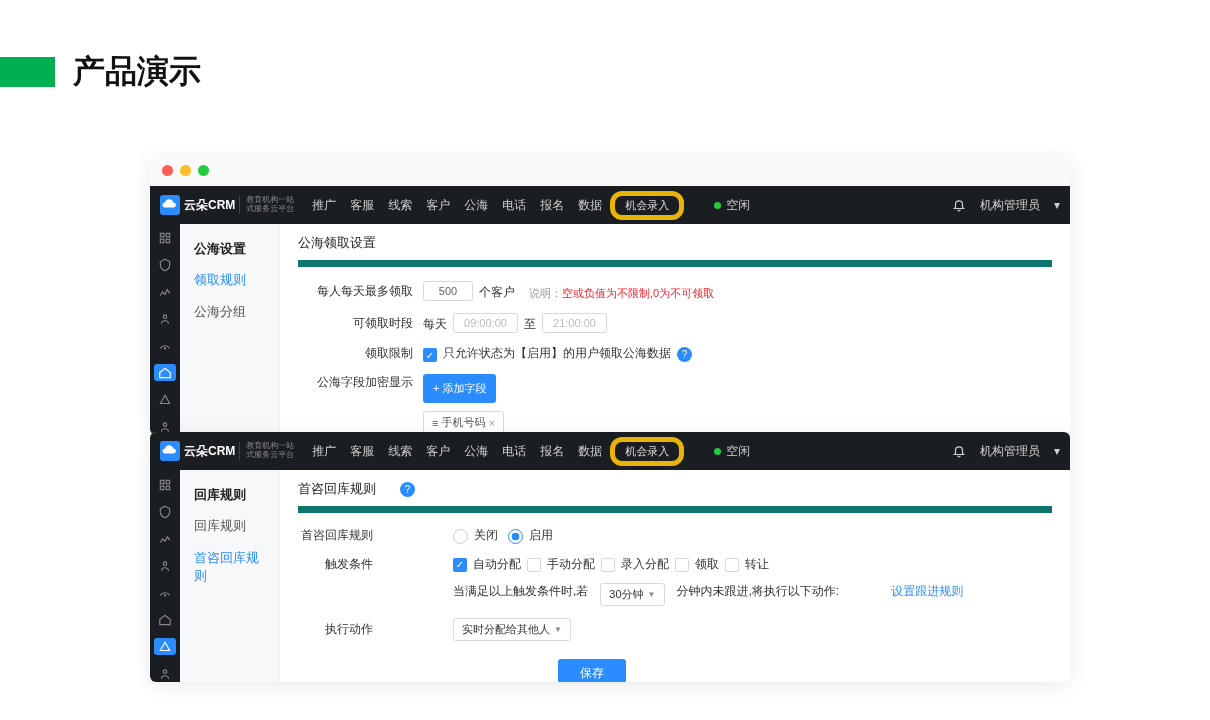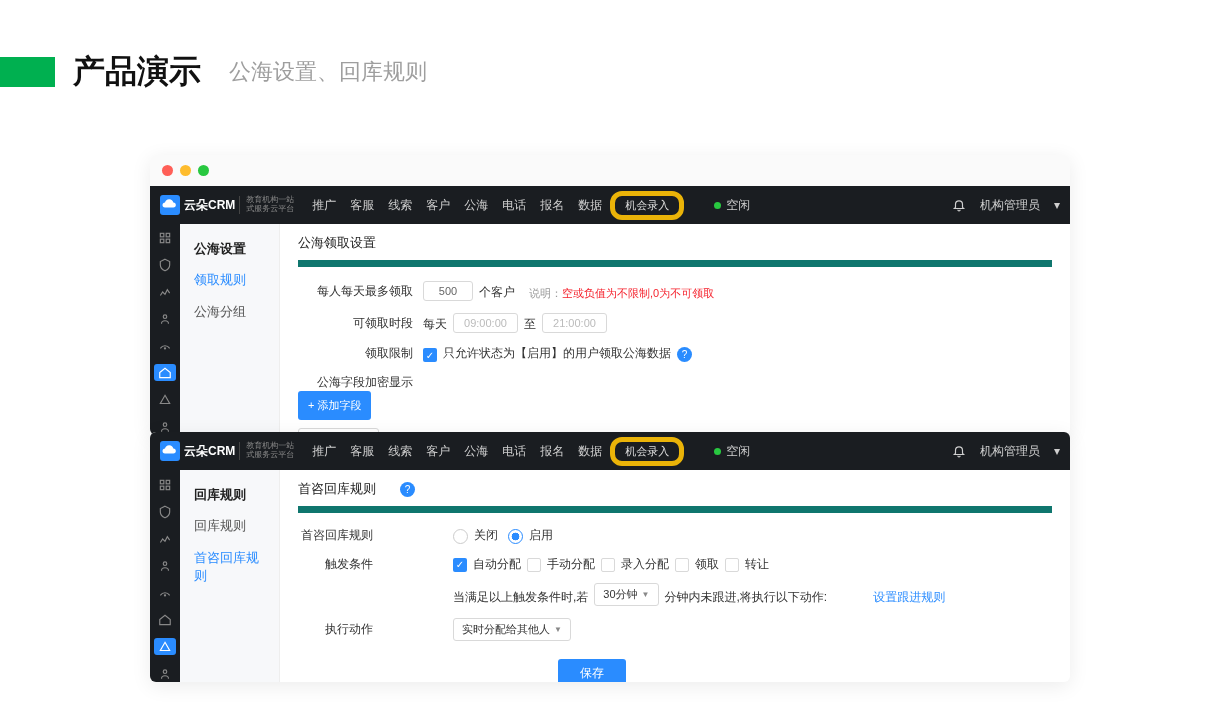--- a/index.html
+++ b/index.html
@@ -81,21 +81,20 @@
   .link { color:#2a8cff; cursor:pointer; }
 
   .save-btn { background:#2a8cff; color:#fff; border:none; border-radius:3px; padding:6px 22px; font-size:12px; cursor:pointer; margin-left:260px; margin-top:6px;}
 </style>
 </head>
 <body>
 
 <div class="page-header">
   <div class="green-block"></div>
   <div class="page-title">产品演示</div>
-  <div class="page-subtitle">公海设置、回库规则</div>
 </div>
 
 <div class="card" id="card1">
   <div class="mac-dots">
     <div class="mac-dot mac-red"></div>
     <div class="mac-dot mac-yellow"></div>
     <div class="mac-dot mac-green"></div>
   </div>
   <div class="topbar">
     <div class="logo">
@@ -208,21 +207,21 @@
         </div>
       </div>
       <div class="form-row">
         <div class="form-label">领取限制</div>
         <div class="form-controls">
           <span class="chk">✓</span>
           <span>只允许状态为【启用】的用户领取公海数据</span>
           <span class="help-circle">?</span>
         </div>
       </div>
-      <div class="form-row" style="align-items:flex-start;flex-direction:column;">
+      <div class="form-row" style="align-items:flex-start;">
         <div class="form-label">公海字段加密显示</div>
         <div class="form-controls" style="flex-direction:column; align-items:flex-start; gap:8px;">
           <button class="btn-primary">+ 添加字段</button>
           <span class="tag">
             <span>≡</span>
             <span>手机号码</span>
             <span class="tag-close">×</span>
           </span>
         </div>
       </div>
@@ -344,21 +343,21 @@
               <span>自动分配</span>
             <span class="chk-empty"></span>
               <span>手动分配</span>
             <span class="chk-empty"></span>
               <span>录入分配</span>
             <span class="chk-empty"></span>
               <span>领取</span>
             <span class="chk-empty"></span>
               <span>转让</span>
           </div>
-          <div style="display:flex; align-items:flex-end; gap:6px;">
+          <div style="display:flex; align-items:flex-start; gap:12px;">
             <span>当满足以上触发条件时,若</span>
             <span class="sel">
                 <span>30分钟</span>
                 <span class="caret">▼</span>
               </span>
             <span>分钟内未跟进,将执行以下动作:</span>
             <span class="link" style="margin-left:40px;">设置跟进规则</span>
           </div>
         </div>
       </div>

